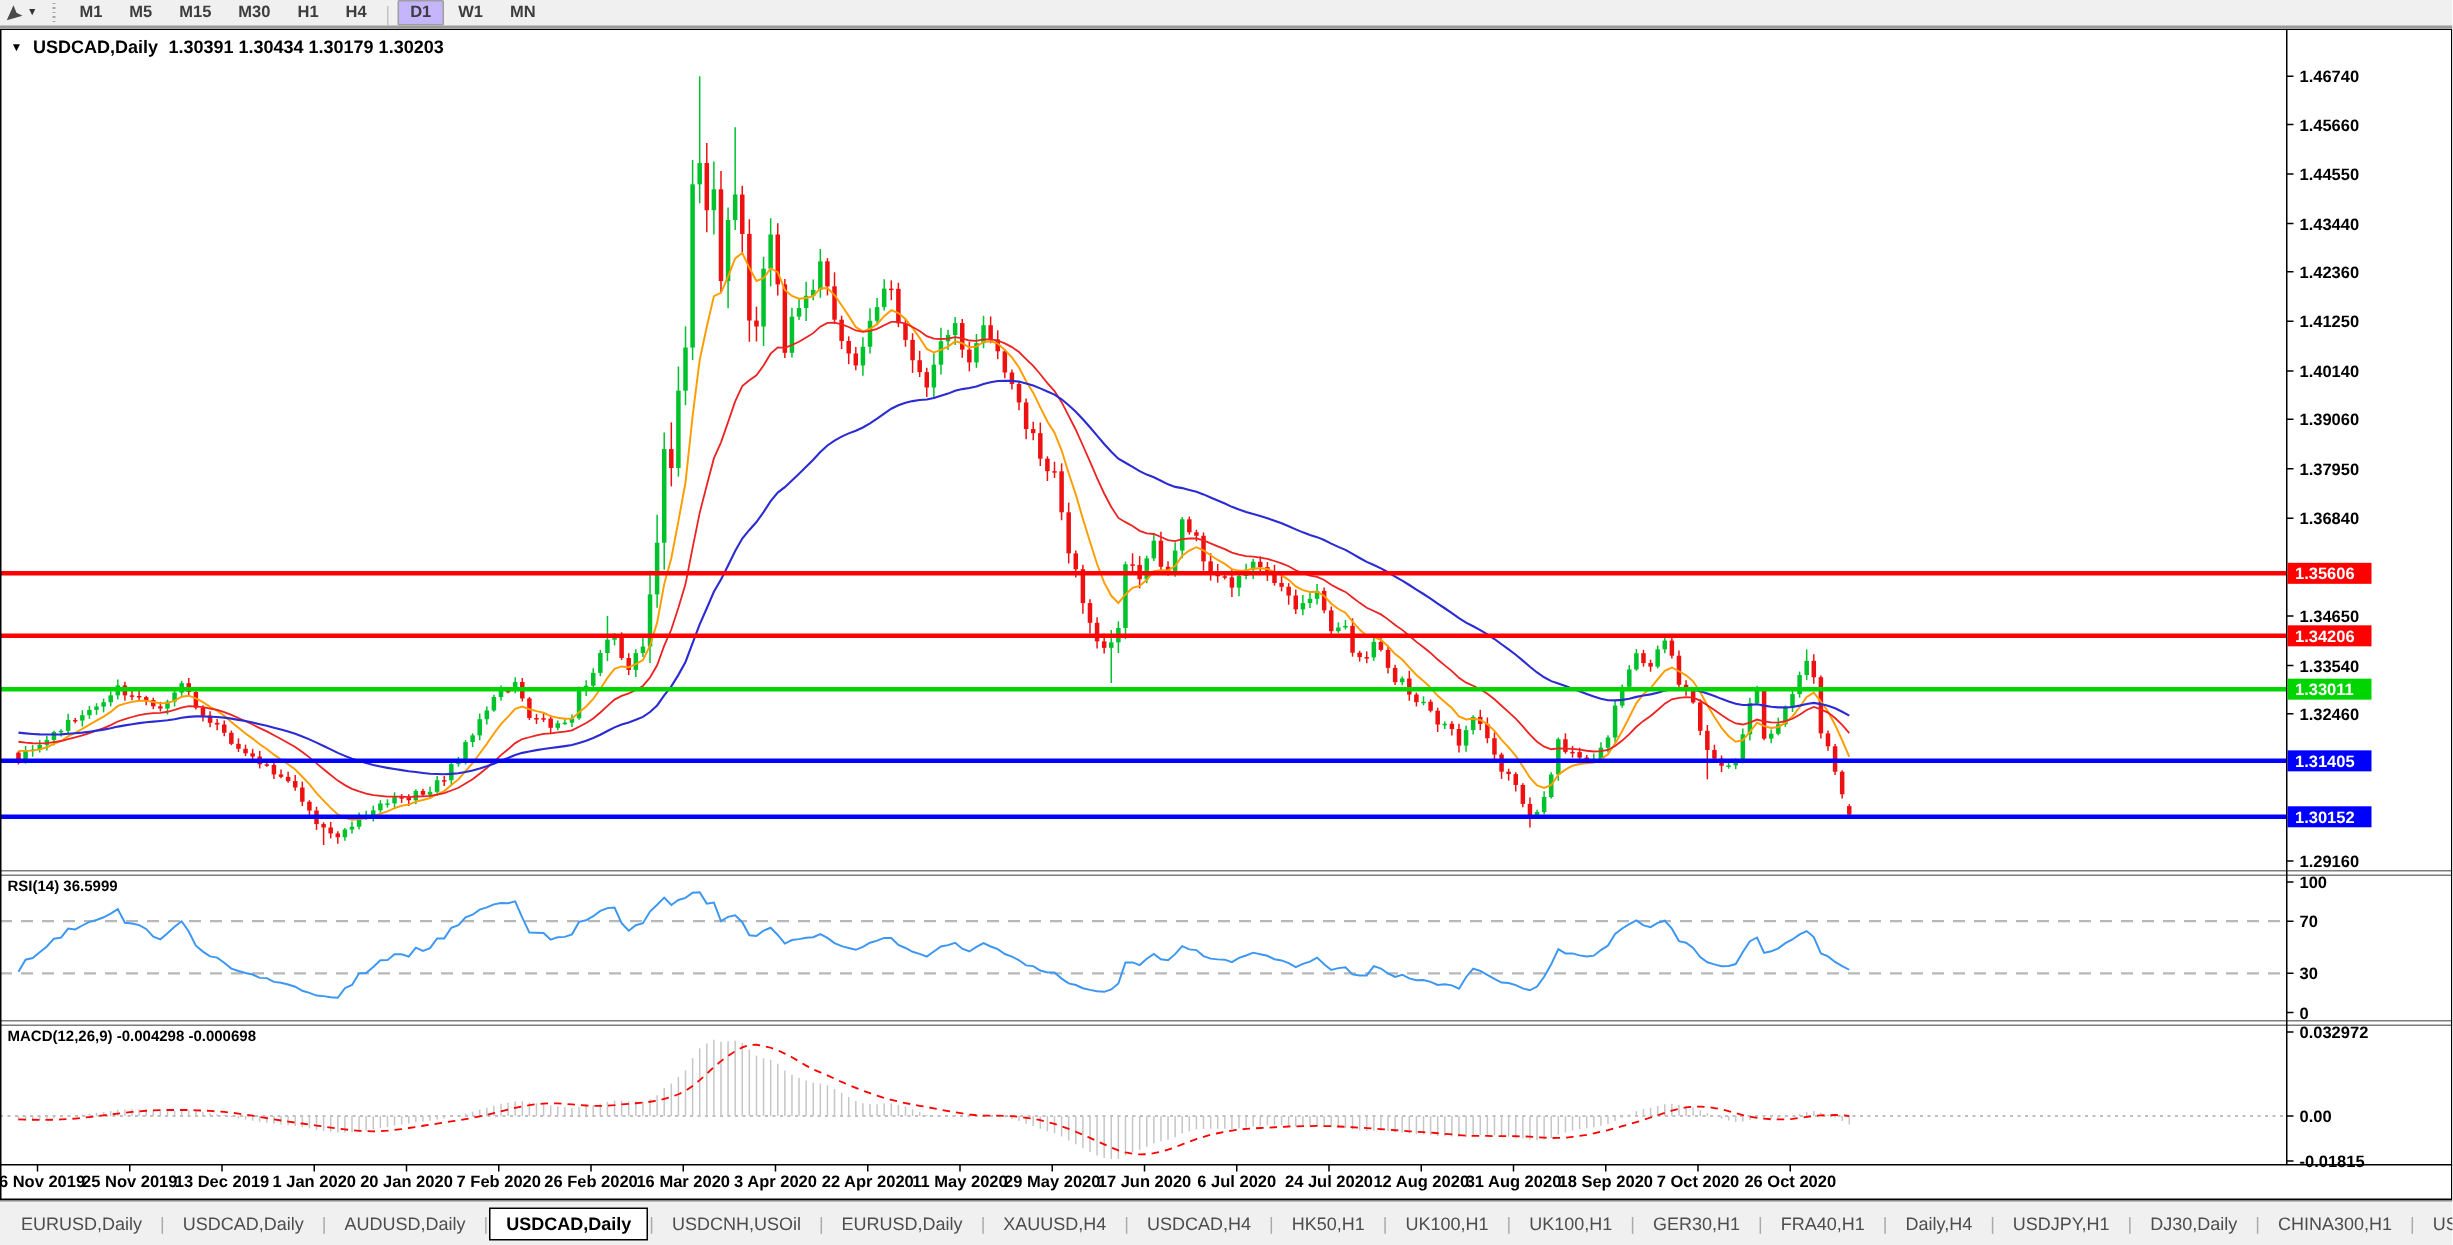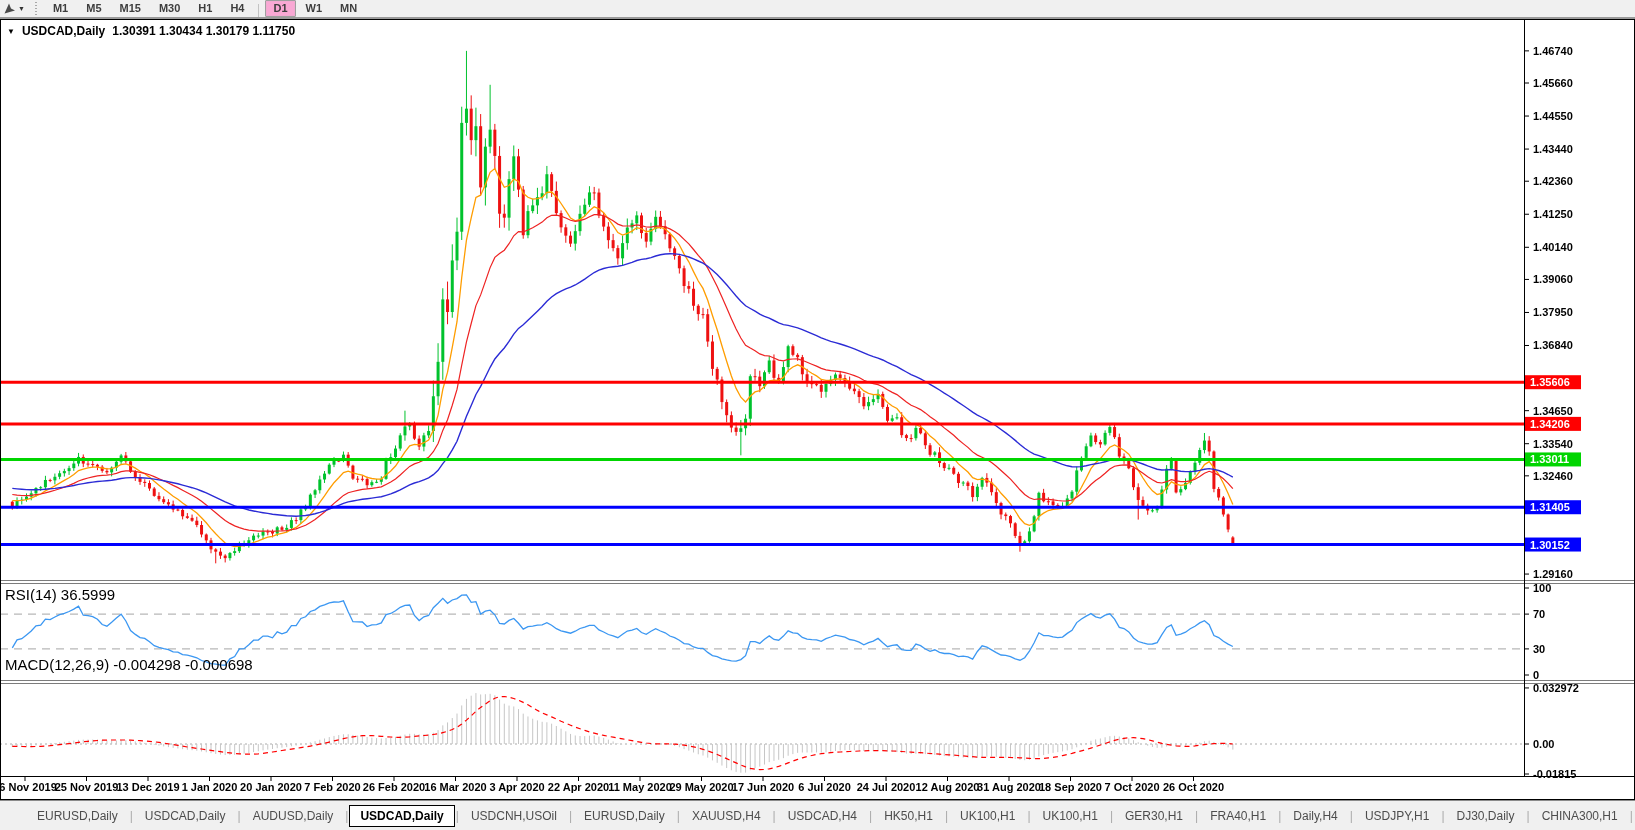--- a/index.html
+++ b/index.html
@@ -8,35 +8,35 @@
   
   #toolbar{position:absolute;left:0;top:0;width:1635px;height:17px;background:#f0f0f0;
            border-bottom:2px solid #9a9a9a;display:flex;align-items:center;box-sizing:content-box}
   .tool-icon{width:16px;height:15px;display:flex;align-items:center;justify-content:center;margin-left:1px}
   .caret{font-size:7px;color:#333;padding:0 4px 0 1px}
   .grip{width:5px;height:13px;margin:0 5px;
         background:repeating-linear-gradient(to bottom,#a8a8a8 0 1px,transparent 1px 3px);
         background-size:2px 100%;background-repeat:no-repeat;background-position:center}
   .tfbtn{font-size:11px;font-weight:700;color:#3d3d3d;padding:1px 7px;margin:0 1px;
          border:1px solid transparent;border-radius:1px;cursor:default;line-height:13px}
-  .tfbtn.active{background:#f9a8d4;border-color:#9f9f9f;box-shadow:inset 0 0 1px #bbb}
+  .tfbtn.active{background:#c4b5fd;border-color:#9f9f9f;box-shadow:inset 0 0 1px #bbb}
   .tbsep{width:1px;height:13px;background:#c3c3c3;margin:0 5px}
   
   #chartwin{position:absolute;left:0;top:19px;width:1635px;height:781px;background:#fff}
   #chart-svg{position:absolute;left:0;top:0}
   #chart-title{position:absolute;left:7px;top:5px;font-size:12px;font-weight:700;color:#000;
                display:flex;align-items:center;gap:7px;white-space:pre}
   #chart-title .tcaret{font-size:8px;color:#000}
-  .pane-label{position:absolute;left:5px;font-size:15px;font-weight:400;color:#000;white-space:pre}
+  .pane-label{position:absolute;left:5px;font-size:10px;font-weight:700;color:#000;white-space:pre}
   #rsi-label{top:567px}
-  #macd-label{top:637px}
+  #macd-label{top:667px}
   
   #tabbar{position:absolute;left:0;top:800px;width:1635px;height:30px;background:#f0f0f0;
           border-top:1px solid #8b8b8b;display:flex;align-items:center;box-sizing:border-box;
-          padding-left:26px;font-size:12px;color:#4d4d4d;white-space:nowrap}
+          padding-left:3px;font-size:12px;color:#4d4d4d;white-space:nowrap}
   .tab{padding:4px 11px;cursor:default}
   .tab.active{background:#fff;border:1px solid #000;font-weight:700;color:#000;padding:3px 10px}
   .tabsep{color:#aaa;padding:0 1px}
 </style>
 </head>
 <body>
 
 <div id="toolbar">
   <div class="tool-icon">
     <svg width="13" height="13" viewBox="0 0 13 13">
@@ -945,21 +945,21 @@
       <line x1="1009" y1="757.5" x2="1009" y2="762" stroke="#000" stroke-width="1"></line>
       <text x="1009" y="772" text-anchor="middle" font-size="11" font-family="&quot;Liberation Sans&quot;,sans-serif" font-weight="700" fill="#000">31 Aug 2020</text>
       <line x1="1070.5" y1="757.5" x2="1070.5" y2="762" stroke="#000" stroke-width="1"></line>
       <text x="1070.5" y="772" text-anchor="middle" font-size="11" font-family="&quot;Liberation Sans&quot;,sans-serif" font-weight="700" fill="#000">18 Sep 2020</text>
       <line x1="1132" y1="757.5" x2="1132" y2="762" stroke="#000" stroke-width="1"></line>
       <text x="1132" y="772" text-anchor="middle" font-size="11" font-family="&quot;Liberation Sans&quot;,sans-serif" font-weight="700" fill="#000">7 Oct 2020</text>
       <line x1="1193.5" y1="757.5" x2="1193.5" y2="762" stroke="#000" stroke-width="1"></line>
       <text x="1193.5" y="772" text-anchor="middle" font-size="11" font-family="&quot;Liberation Sans&quot;,sans-serif" font-weight="700" fill="#000">26 Oct 2020</text>
     </svg>
   <div id="chart-title">
-    <span class="tcaret">▼</span><span>USDCAD,Daily</span><span>1.30391 1.30434 1.30179 1.11750</span>
+    <span class="tcaret">▼</span><span>USDCAD,Daily</span><span>1.30391 1.30434 1.30179 1.30203</span>
   </div>
   <div id="rsi-label" class="pane-label">RSI(14) 36.5999</div>
   <div id="macd-label" class="pane-label">MACD(12,26,9) -0.004298 -0.000698</div>
 </div>
 
 <div id="tabbar">
   <div id="tabs-holder" style="display:flex;align-items:center">
       <span class="tab">EURUSD,Daily</span>
       <span class="tabsep">|</span>
       <span class="tab">USDCAD,Daily</span>

